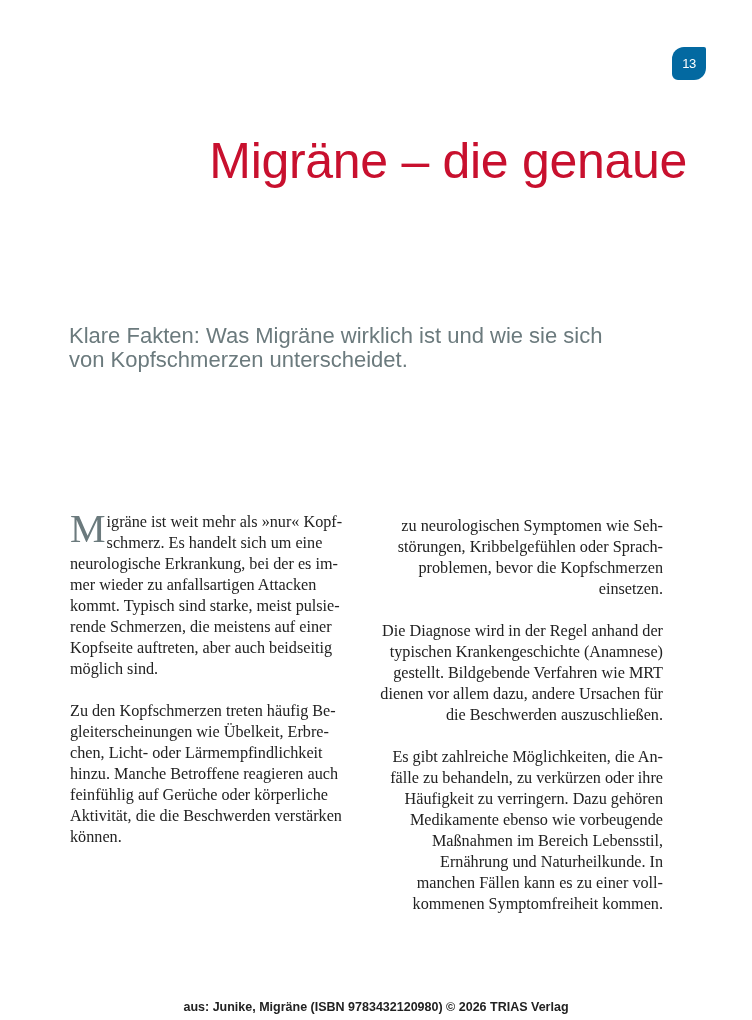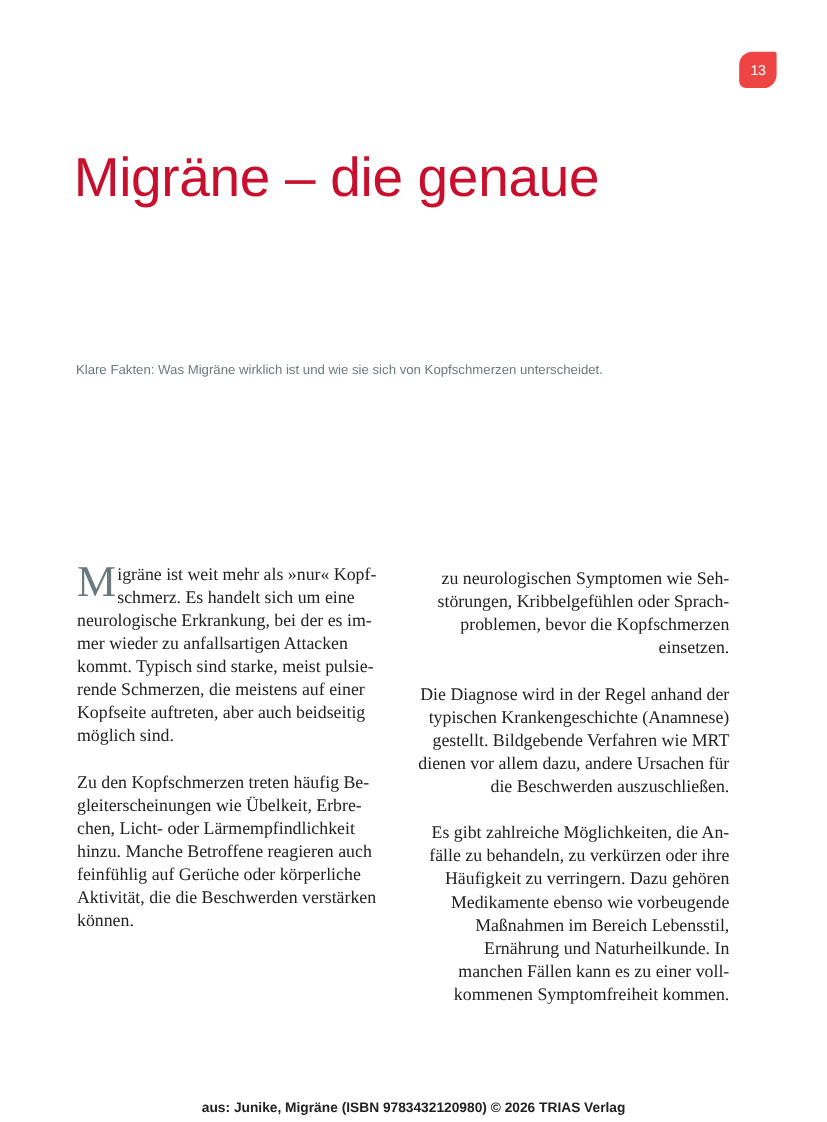--- a/index.html
+++ b/index.html
@@ -13,21 +13,21 @@
       position: relative;
       overflow: hidden;
       font-family: "DejaVu Serif", serif;
     }
     .page-badge {
       position: absolute;
       left: 672px;
       top: 47px;
       width: 34px;
       height: 33px;
-      background: #ef4444;
+      background: #0369a1;
       border-radius: 12px 2px 12px 6px;
       color: #ffffff;
       font-family: "Liberation Sans", sans-serif;
       font-size: 13px;
       display: flex;
       align-items: center;
       justify-content: center;
       letter-spacing: -0.5px;
     }
     .title {
@@ -35,30 +35,31 @@
       left: 67px;
       top: 130px;
       width: 620px;
       margin: 0;
       color: #c8102e;
       font-family: "Liberation Sans", sans-serif;
       font-weight: normal;
       font-size: 50px;
       line-height: 62px;
       letter-spacing: -0.3px;
+      text-align: right;
     }
     .subtitle {
       position: absolute;
       left: 69px;
       top: 324px;
       width: 560px;
       margin: 0;
       color: #6b7a7d;
       font-family: "Liberation Sans", sans-serif;
-      font-size: 12px;
+      font-size: 22px;
       line-height: 24px;
     }
     .col {
       position: absolute;
       top: 512px;
       width: 285px;
       color: #222222;
       font-family: "Liberation Serif", serif;
       font-size: 16.2px;
       line-height: 21px;

